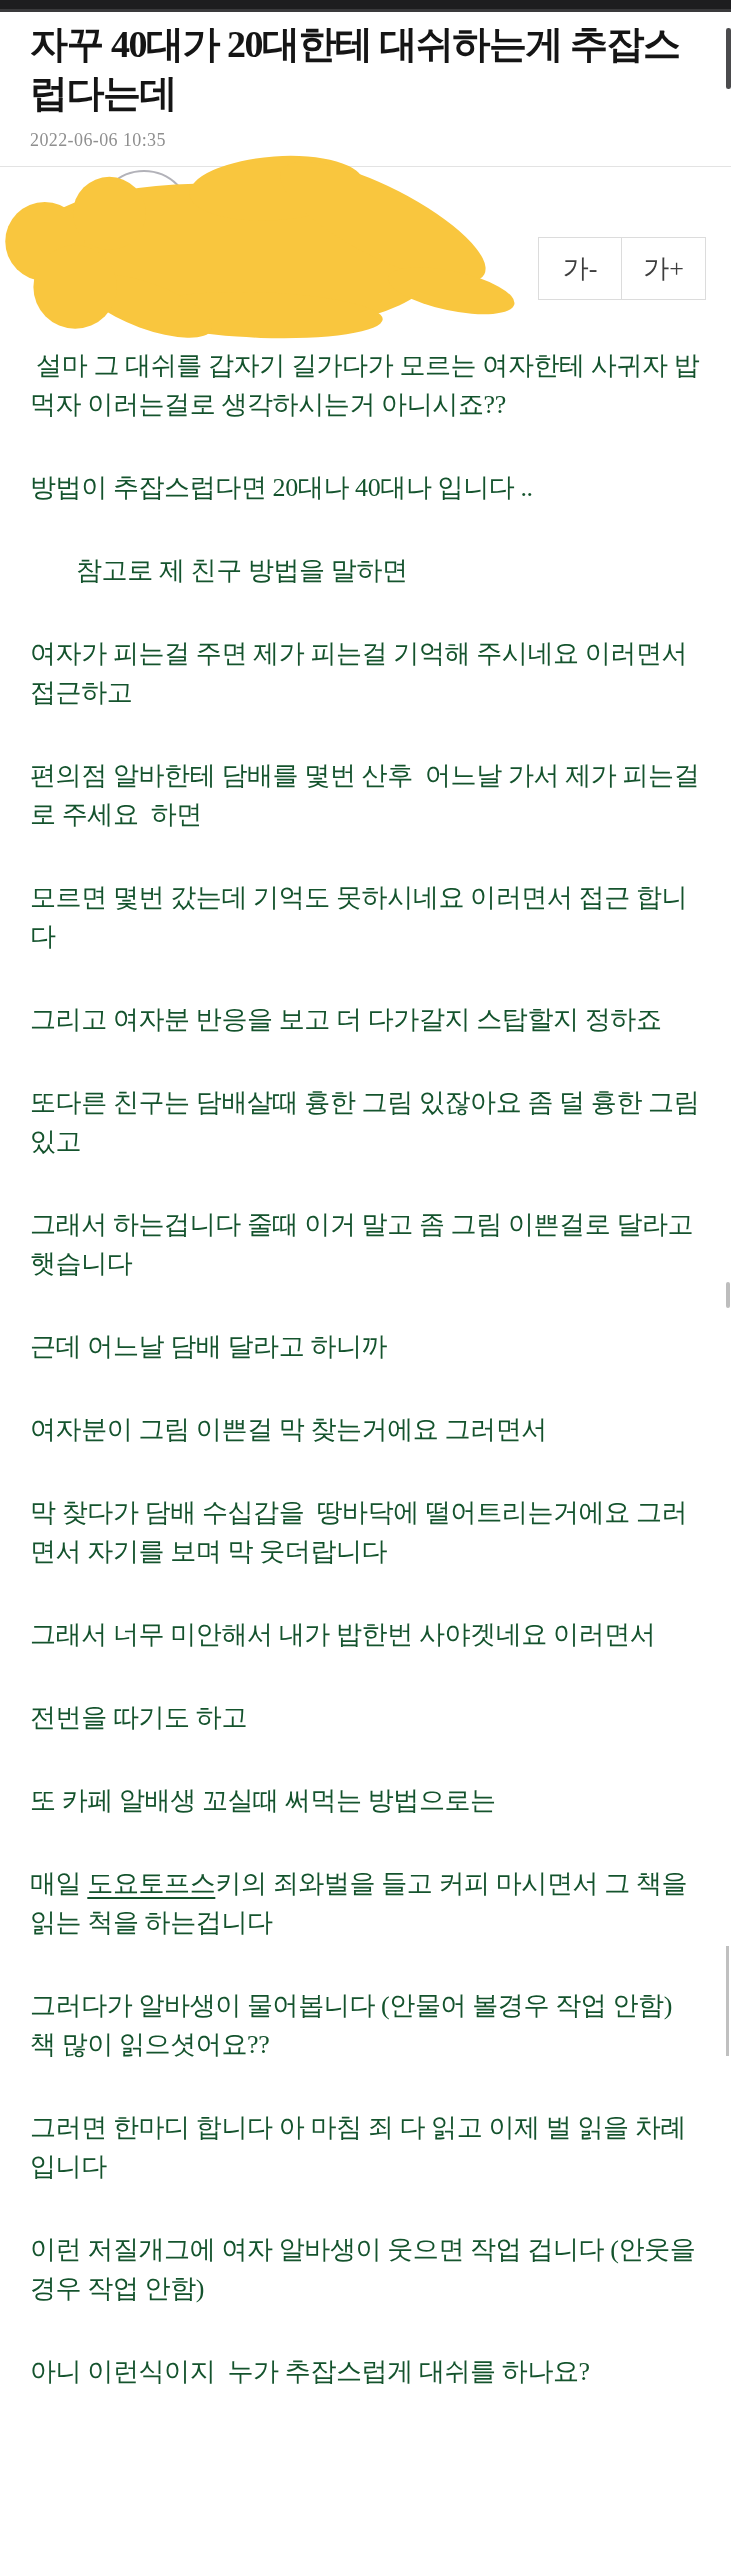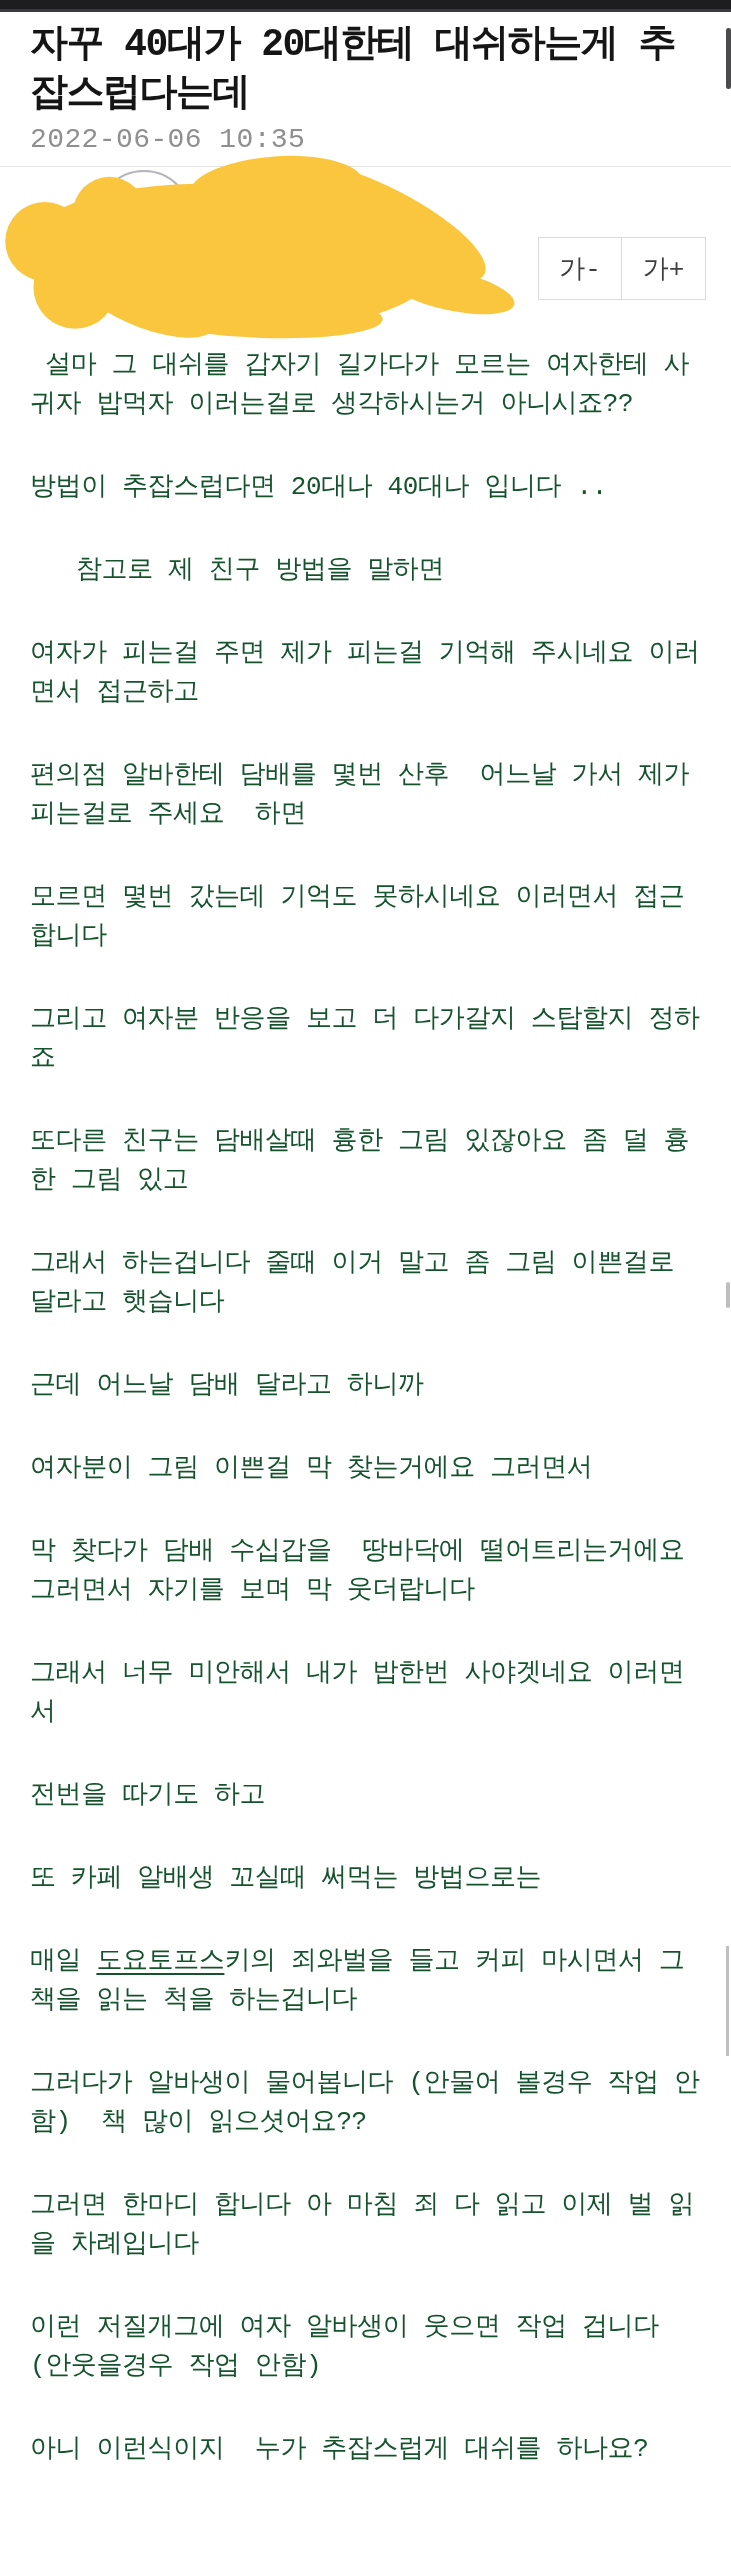--- a/index.html
+++ b/index.html
@@ -3,40 +3,40 @@
 <meta charset="utf-8">
 <style>
   * { margin:0; padding:0; box-sizing:border-box; }
   html,body { background:#ffffff; }
   .page {
     position:relative;
     width:731px;
     min-height:2576px;
     margin:0 auto;
     background:#ffffff;
-    font-family:Liberation Mono, monospace;
+    font-family:Liberation Serif, serif;
     overflow:hidden;
   }
   .statusbar {
     height:12px;
     background:#1d1d1f;
     border-bottom:3px solid #3a3a3c;
   }
   .header { padding:7.6px 30px 0 30px; }
   .post-title {
     font-size:38px;
     line-height:49px;
     font-weight:800;
     letter-spacing:-1.5px;
     color:#151515;
     word-break:normal;
   }
   .post-date {
     margin-top:7.6px;
-    font-size:28px;
+    font-size:18px;
     line-height:30px;
     color:#8f8f8f;
     letter-spacing:0.4px;
   }
   .divider {
     margin-top:10.6px;
     height:1.5px;
     background:#e3e3e3;
   }
   .author-area {

